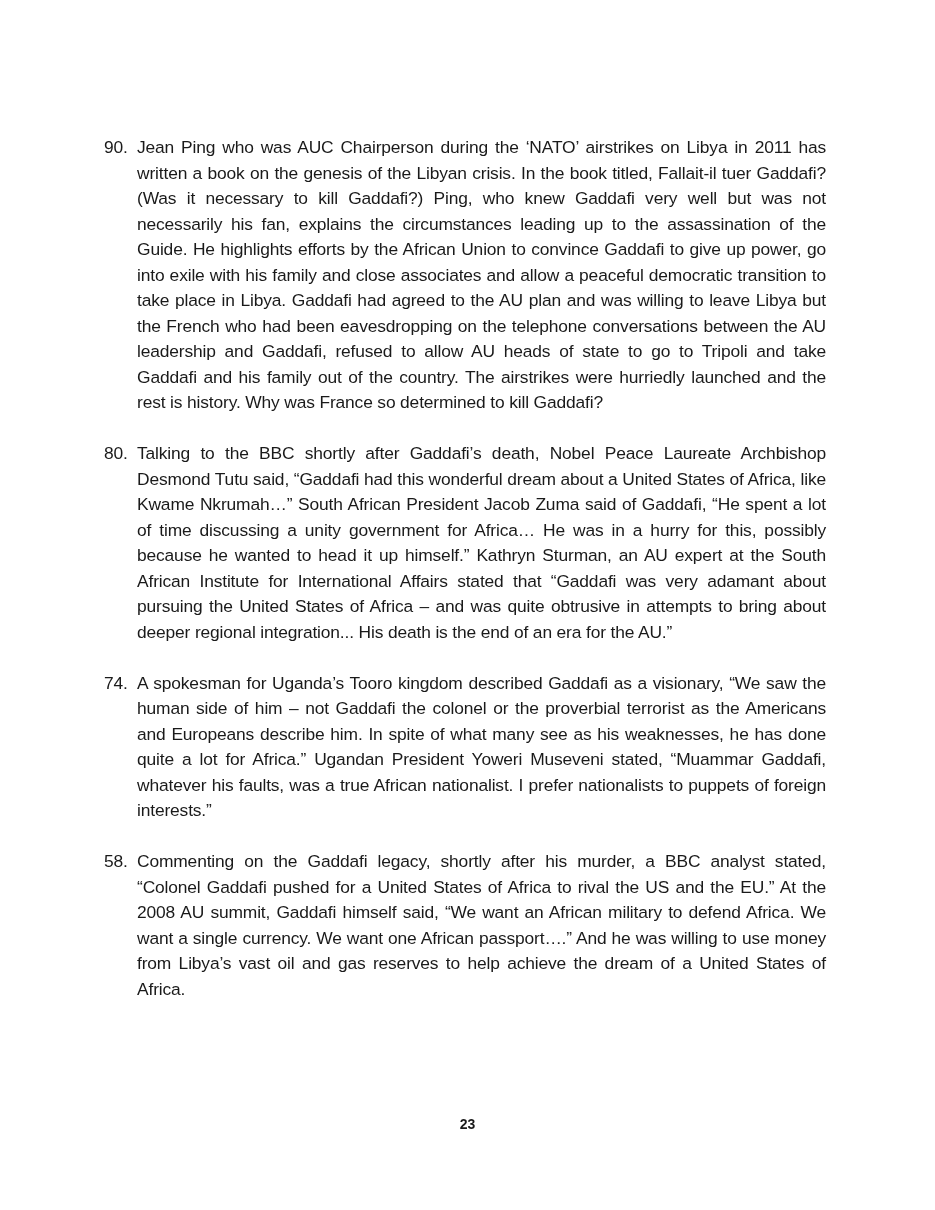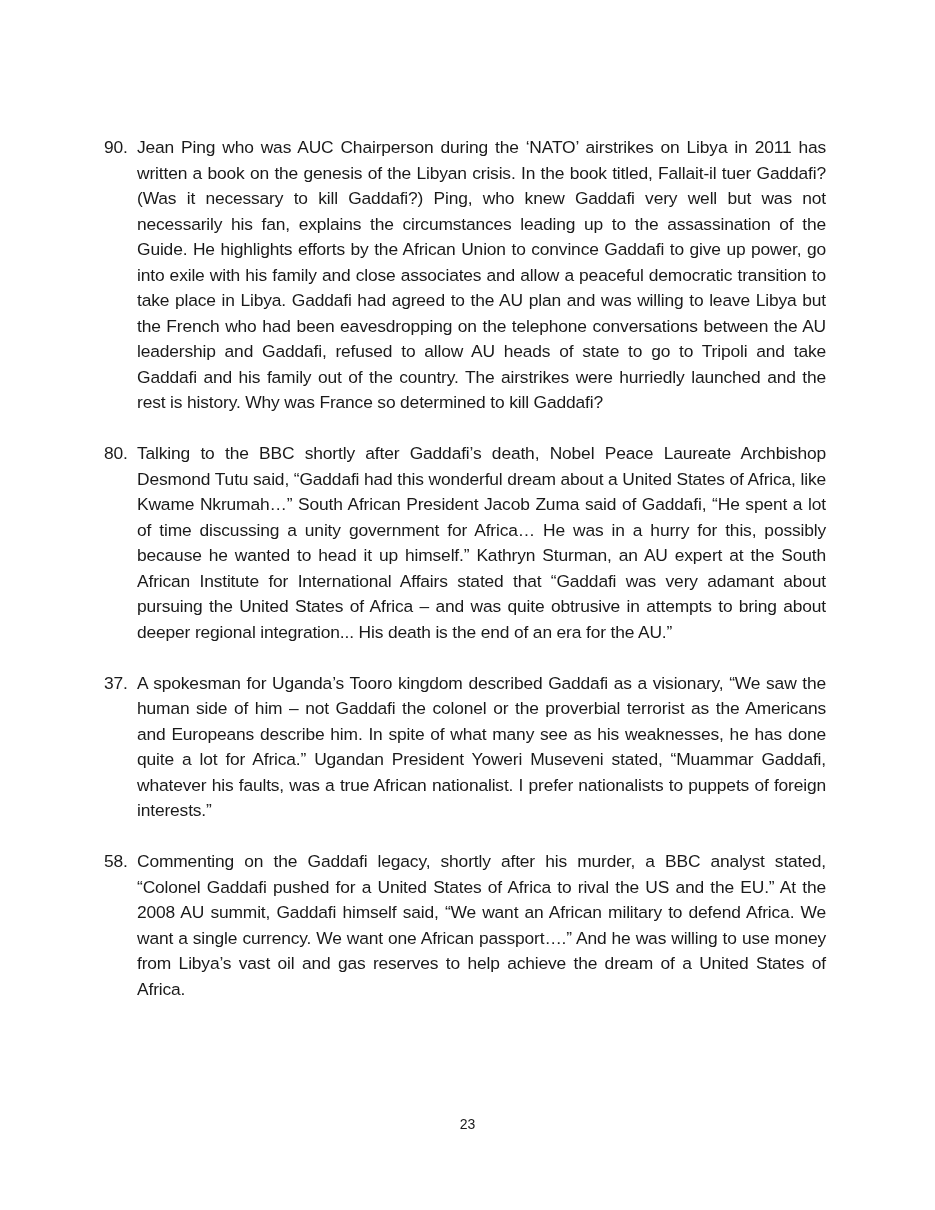--- a/index.html
+++ b/index.html
@@ -47,40 +47,41 @@
     }
     .page-number {
       position: absolute;
       left: 0;
       width: 935px;
       top: 1116px;
       text-align: center;
       font-family: "Liberation Sans", sans-serif;
       font-size: 14px;
       color: #1a1a1a;
+      font-weight: bold;
     }
   </style>
 </head>
 <body>
 
 <div class="page">
   <div class="items">
 
     <div class="item">
       <span class="item-num">90.</span>
       <span>Jean Ping who was AUC Chairperson during the ‘NATO’ airstrikes on Libya in 2011 has written a book on the genesis of the Libyan crisis. In the book titled, Fallait-il tuer Gaddafi? (Was it necessary to kill Gaddafi?) Ping, who knew Gaddafi very well but was not necessarily his fan, explains the circumstances leading up to the assassination of the Guide. He highlights efforts by the African Union to convince Gaddafi to give up power, go into exile with his family and close associates and allow a peaceful democratic transition to take place in Libya. Gaddafi had agreed to the AU plan and was willing to leave Libya but the French who had been eavesdropping on the telephone conversations between the AU leadership and Gaddafi, refused to allow AU heads of state to go to Tripoli and take Gaddafi and his family out of the country. The airstrikes were hurriedly launched and the rest is history. Why was France so determined to kill Gaddafi?</span>
     </div>
 
     <div class="item">
       <span class="item-num">80.</span>
       <span>Talking to the BBC shortly after Gaddafi’s death, Nobel Peace Laureate Archbishop Desmond Tutu said, “Gaddafi had this wonderful dream about a United States of Africa, like Kwame Nkrumah…” South African President Jacob Zuma said of Gaddafi, “He spent a lot of time discussing a unity government for Africa… He was in a hurry for this, possibly because he wanted to head it up himself.” Kathryn Sturman, an AU expert at the South African Institute for International Affairs stated that “Gaddafi was very adamant about pursuing the United States of Africa – and was quite obtrusive in attempts to bring about deeper regional integration... His death is the end of an era for the AU.”</span>
     </div>
 
     <div class="item">
-      <span class="item-num">37.</span>
+      <span class="item-num">74.</span>
       <span>A spokesman for Uganda’s Tooro kingdom described Gaddafi as a visionary, “We saw the human side of him – not Gaddafi the colonel or the proverbial terrorist as the Americans and Europeans describe him. In spite of what many see as his weaknesses, he has done quite a lot for Africa.” Ugandan President Yoweri Museveni stated, “Muammar Gaddafi, whatever his faults, was a true African nationalist. I prefer nationalists to puppets of foreign interests.”</span>
     </div>
 
     <div class="item">
       <span class="item-num">58.</span>
       <span>Commenting on the Gaddafi legacy, shortly after his murder, a BBC analyst stated, “Colonel Gaddafi pushed for a United States of Africa to rival the US and the EU.” At the 2008 AU summit, Gaddafi himself said, “We want an African military to defend Africa. We want a single currency. We want one African passport….” And he was willing to use money from Libya’s vast oil and gas reserves to help achieve the dream of a United States of Africa.</span>
     </div>
 
   </div>
 

